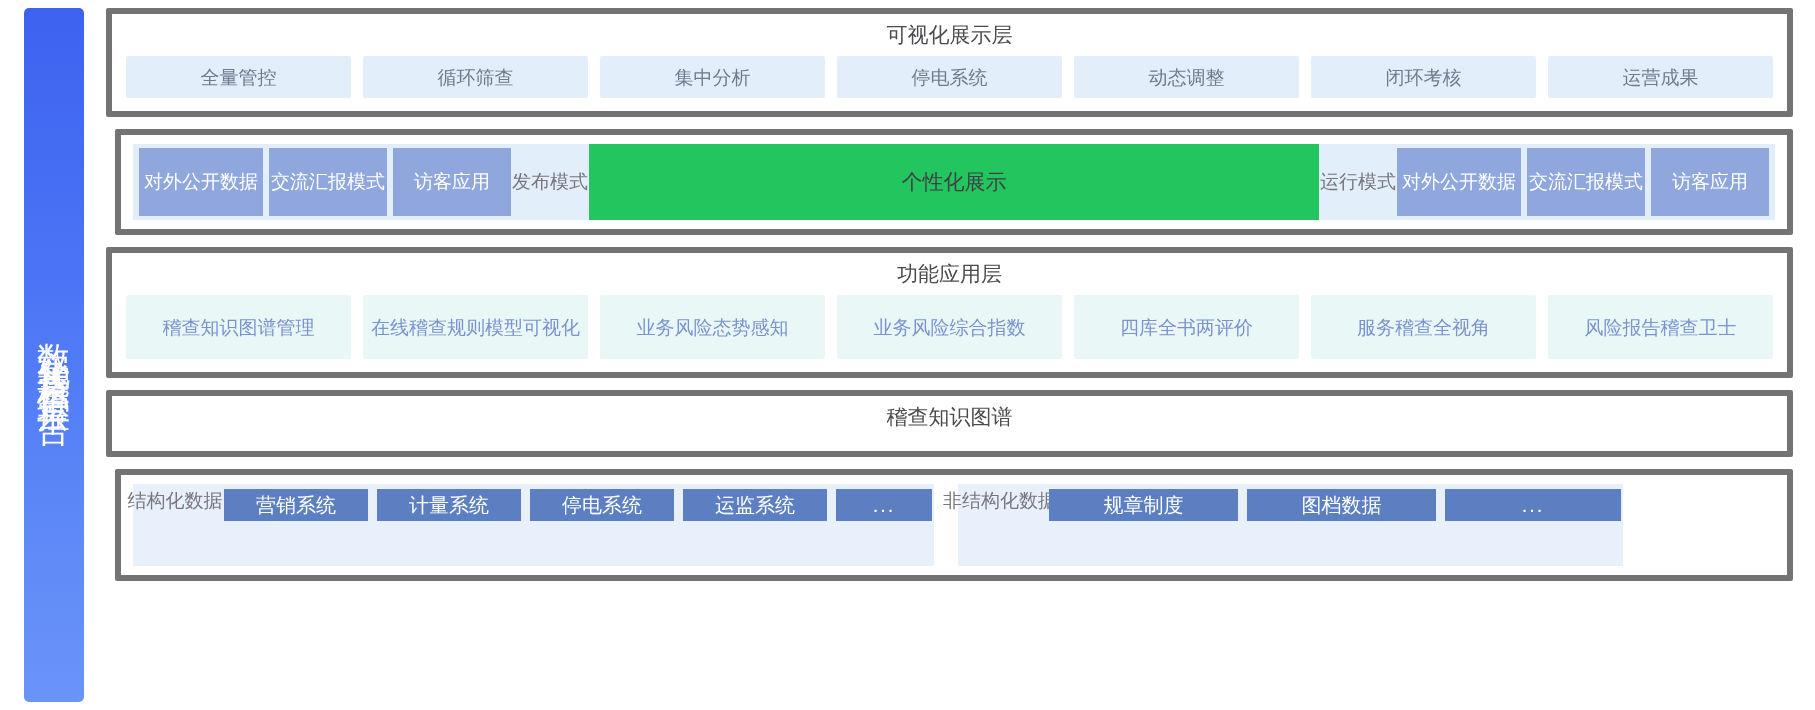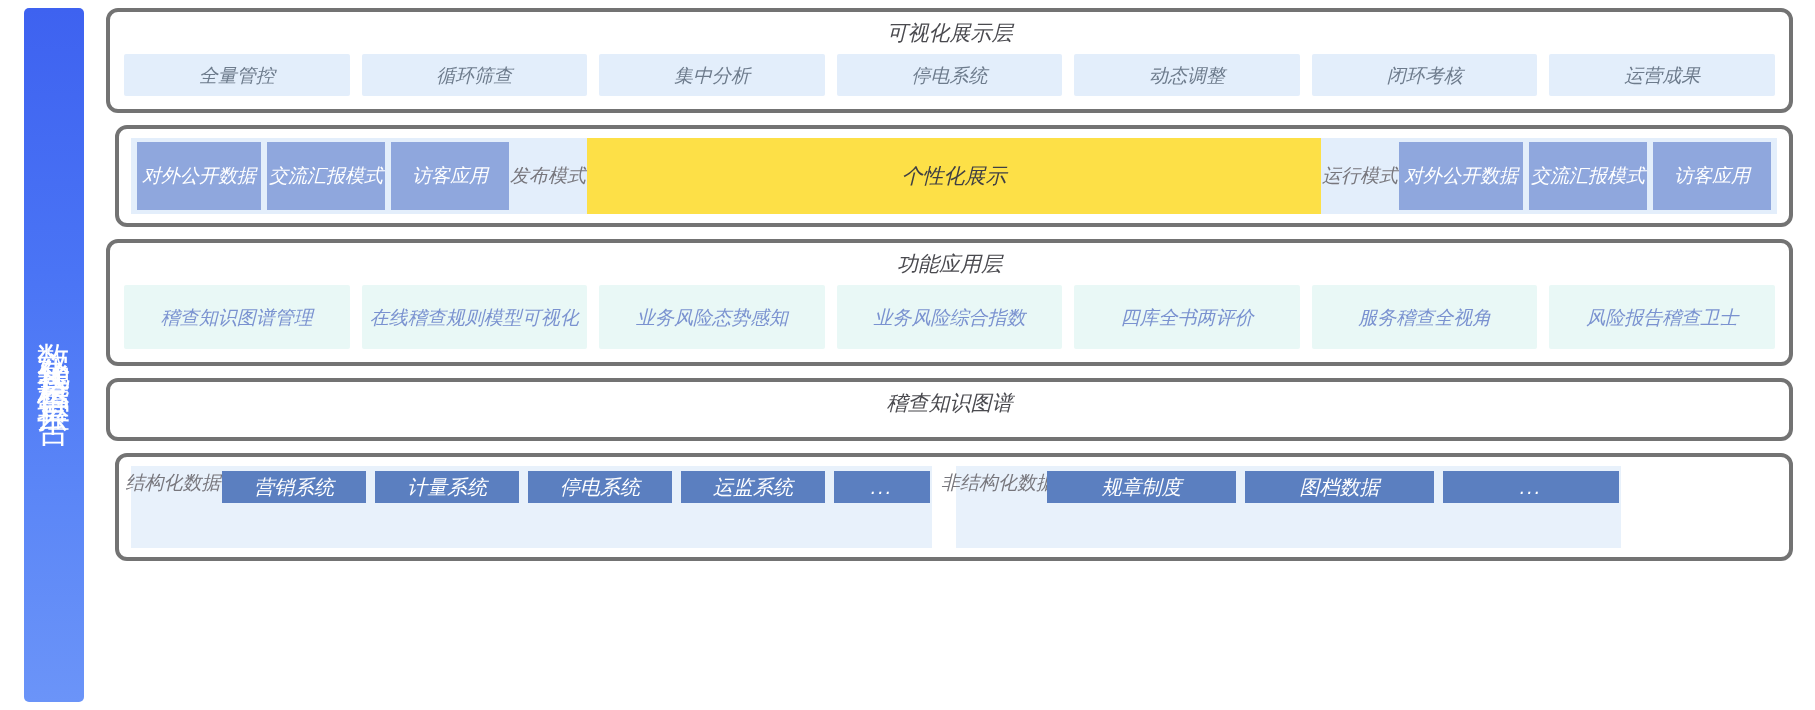--- a/index.html
+++ b/index.html
@@ -43,27 +43,26 @@
   
   .layers {
     flex: 1 1 auto;
     display: flex;
     flex-direction: column;
     gap: 12px;
     min-width: 0;
   }
 
   .panel {
-    border: 4px solid #737373;
-    border-radius: 12px;
+    border: 6px solid #737373;
+    border-radius: 2px;
     background: #ffffff;
     display: flex;
     flex-direction: column;
     min-height: 0;
-    font-style: italic;
   }
   .panel.titled { padding: 9px 14px 13px 14px; }
   .panel.plain  { padding: 9px 12px; justify-content: center; margin-left: 9px; }
 
   .panel-title {
     text-align: center;
     font-size: 21px;
     color: #4a4a4f;
     line-height: 1.15;
     padding-bottom: 9px;
@@ -110,21 +109,21 @@
     background: #e3eefb;
     display: flex;
     align-items: stretch;
     gap: 6px;
     padding: 4px 6px;
   }
   .mode-group.left  { flex: 0 0 auto; }
   .mode-group.right { flex: 0 0 auto; }
   .mode-center {
     flex: 1 1 auto;
-    background: #fde047;
+    background: #22c55e;
     display: flex;
     align-items: center;
     justify-content: center;
     font-size: 21px;
     color: #3f3f44;
     text-align: right;
   }
   .mode-box {
     display: flex;
     align-items: center;

